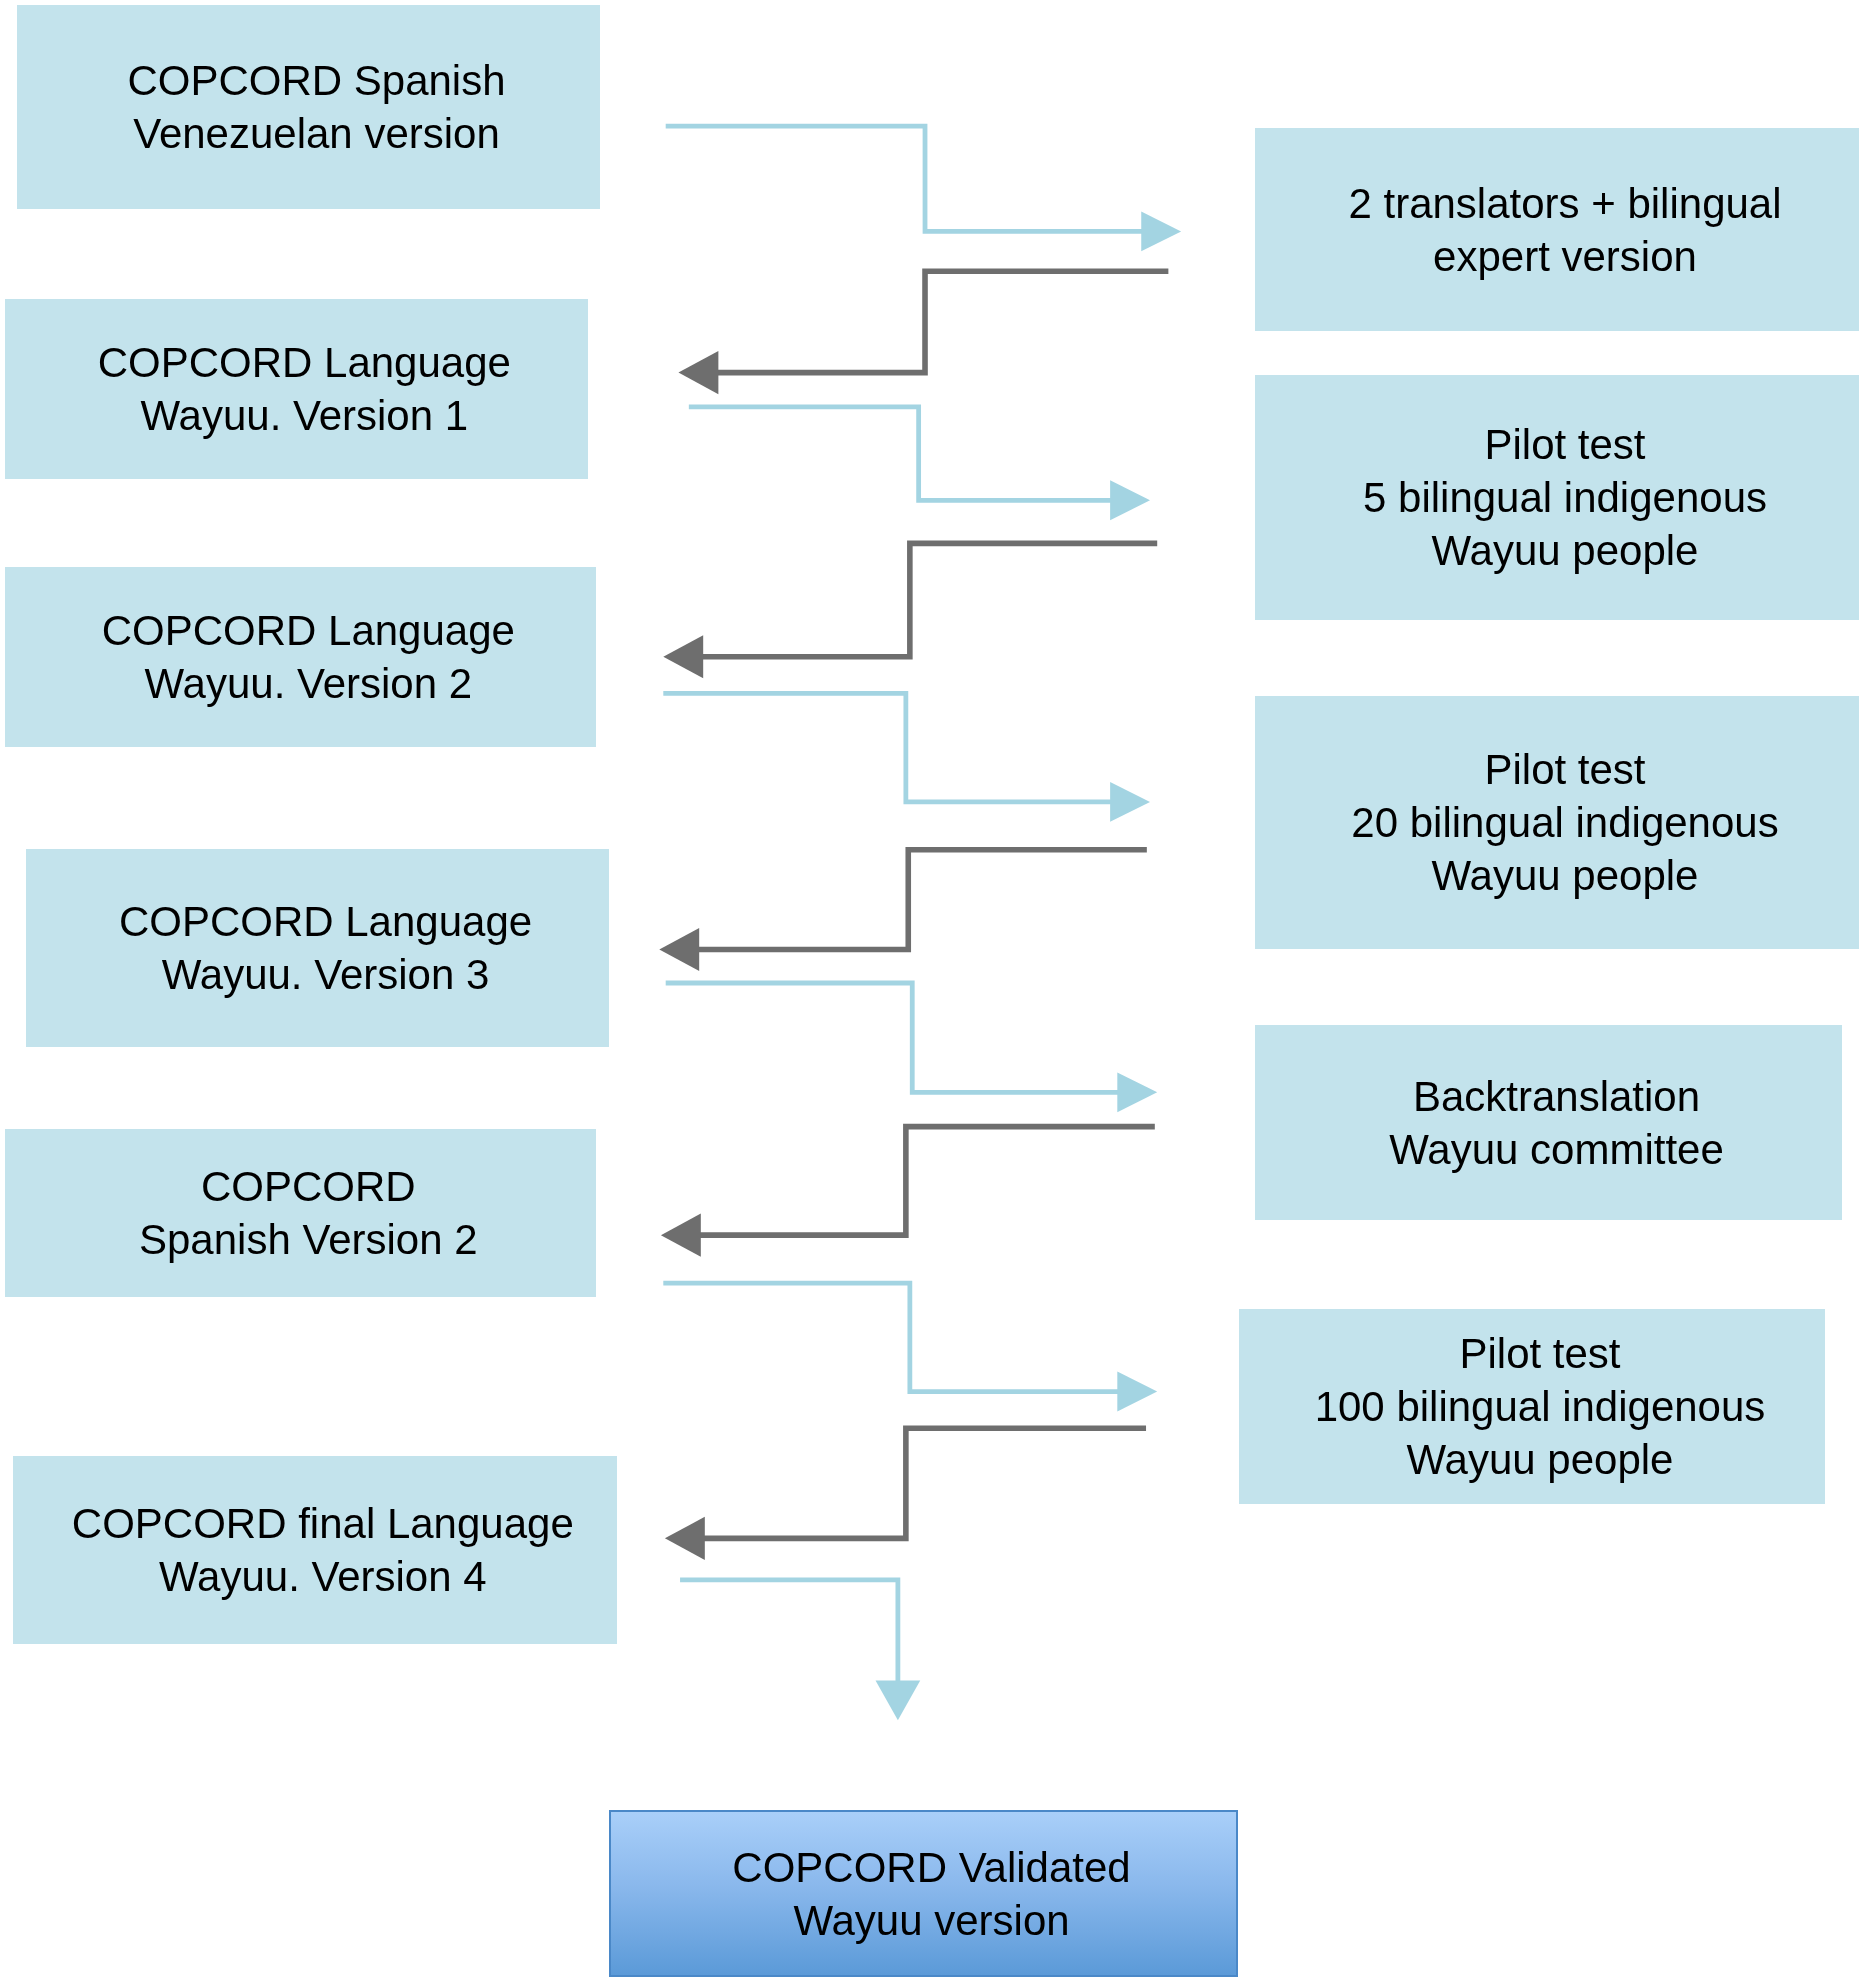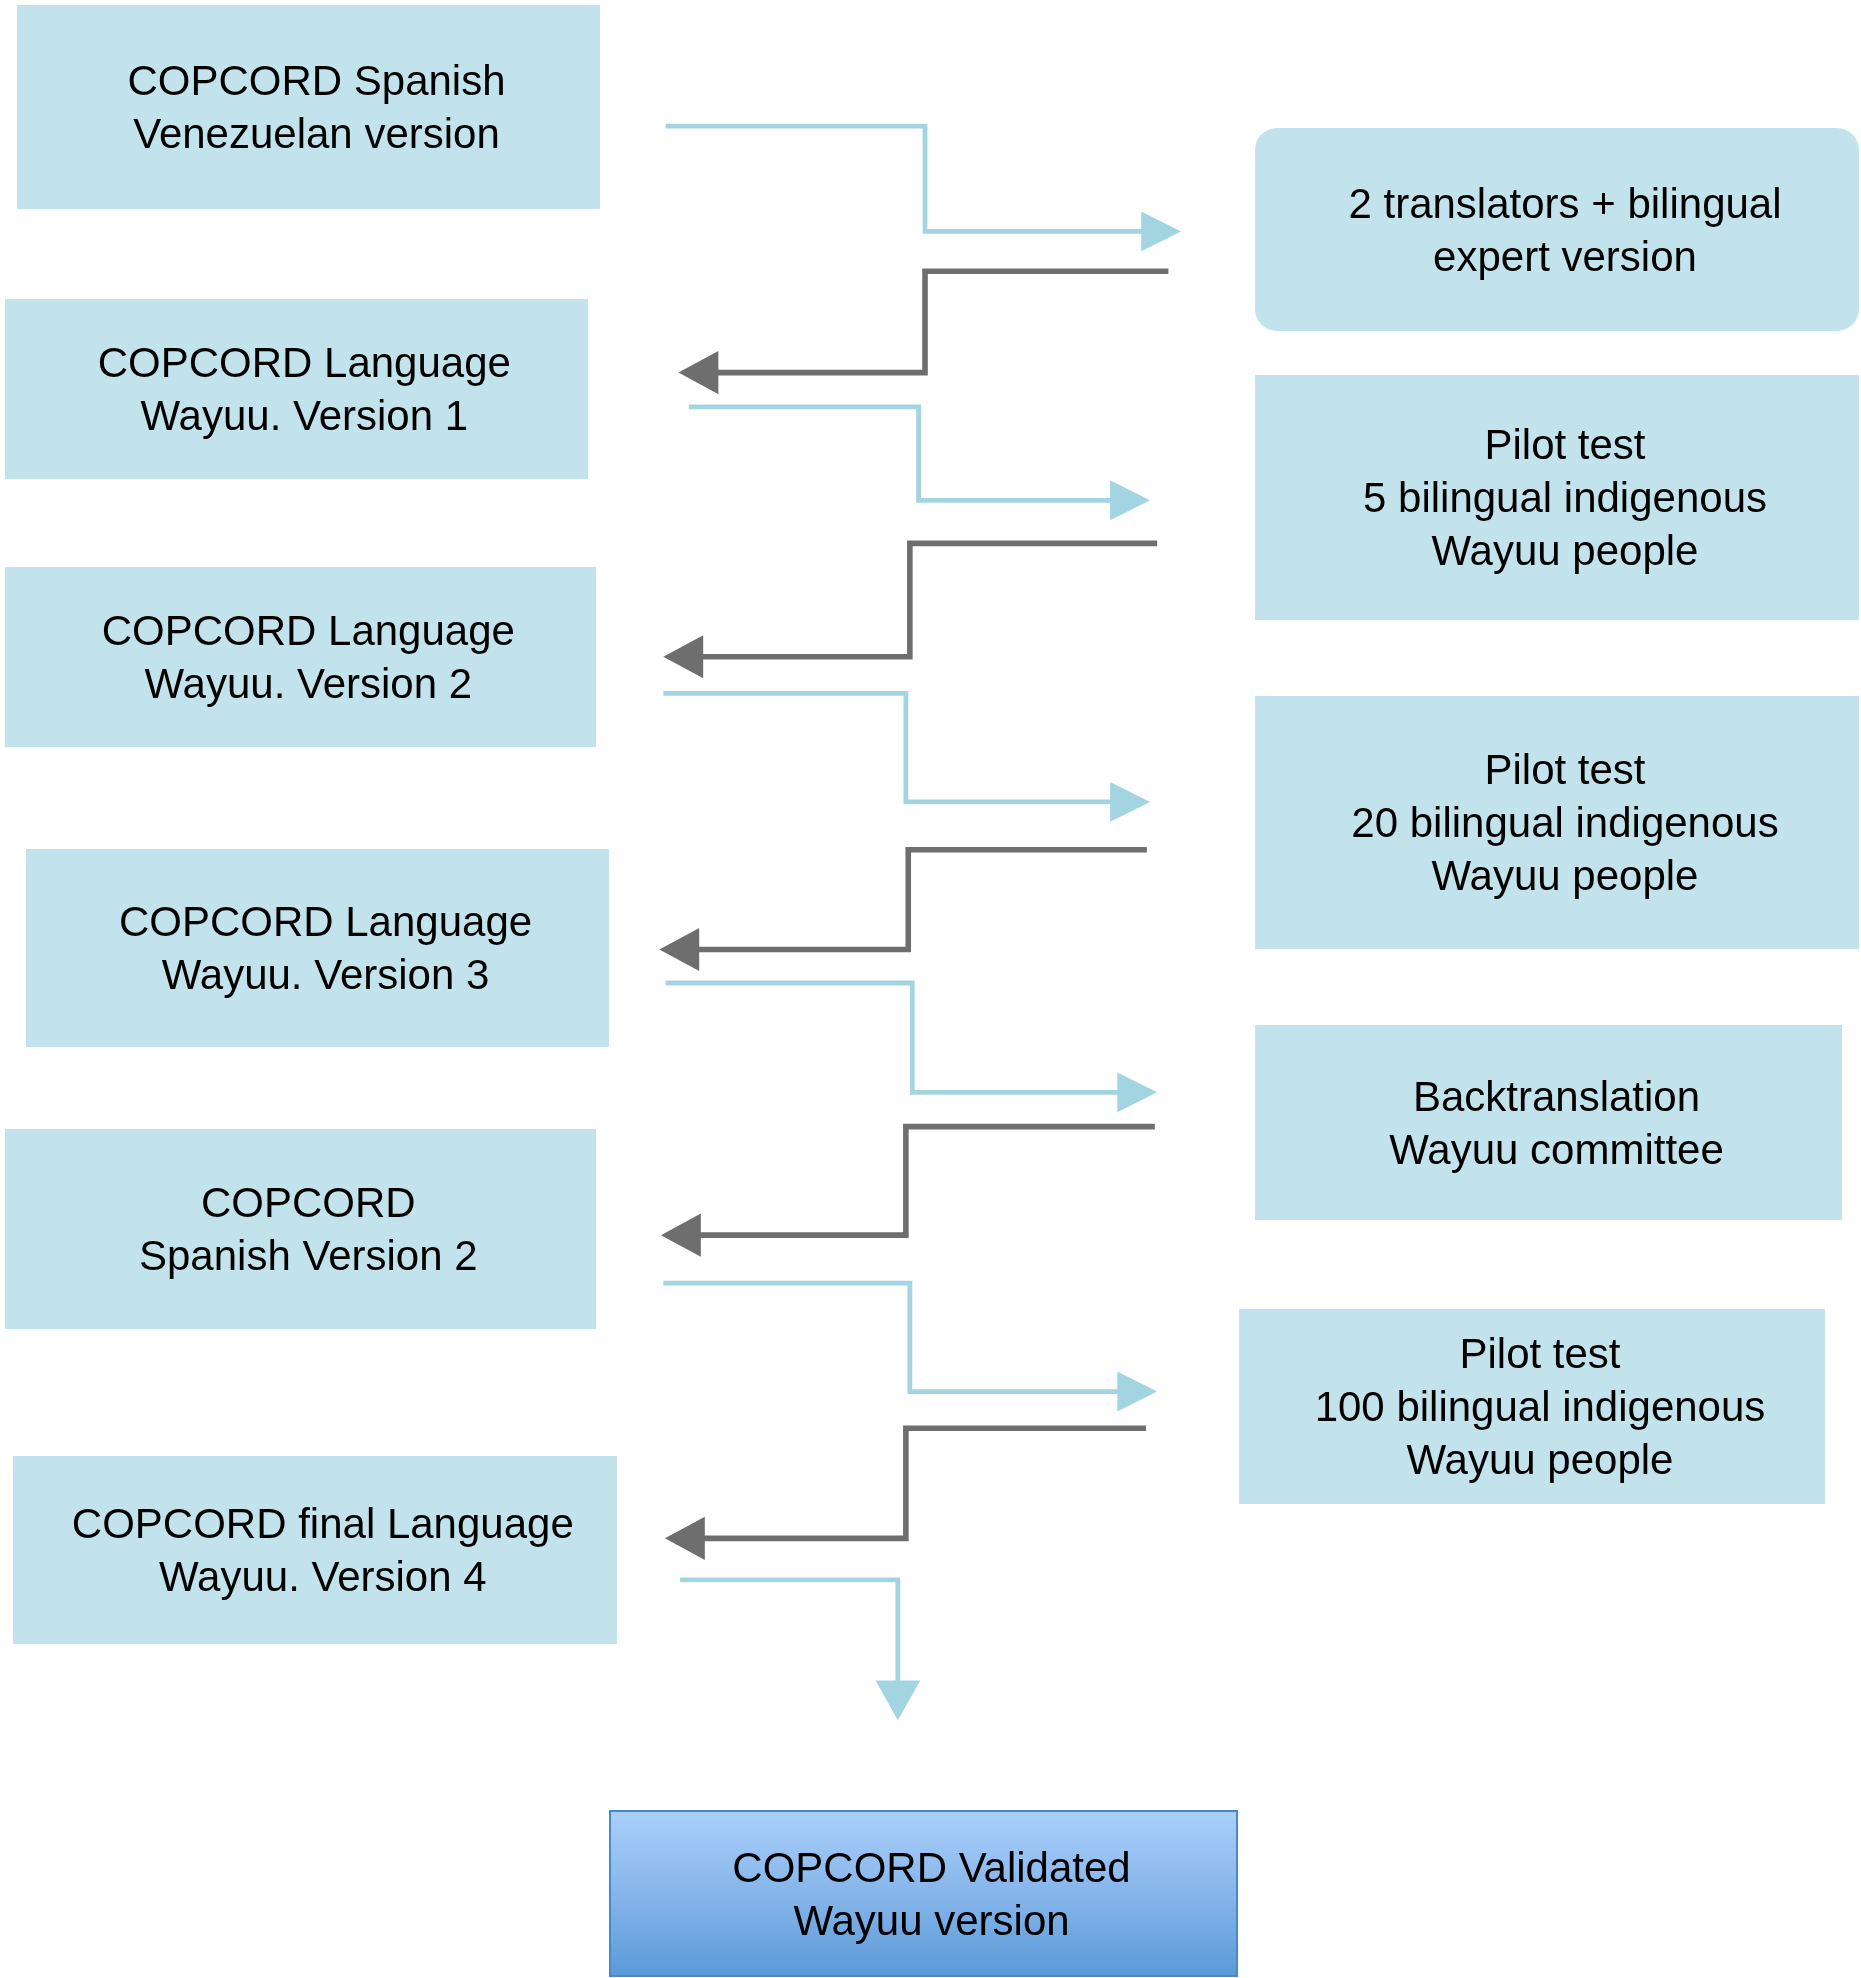--- a/index.html
+++ b/index.html
@@ -20,26 +20,26 @@
 <body>
 
 <div class="box" style="left:17px;top:4.8px;width:583px;height:204px;">COPCORD Spanish
 Venezuelan version</div>
 <div class="box" style="left:4.8px;top:299px;width:583px;height:180px;">COPCORD Language
 Wayuu. Version 1</div>
 <div class="box" style="left:4.8px;top:567px;width:591px;height:180px;">COPCORD Language
 Wayuu. Version 2</div>
 <div class="box" style="left:26px;top:849px;width:583px;height:198px;">COPCORD Language
 Wayuu. Version 3</div>
-<div class="box" style="left:4.8px;top:1129px;width:591px;height:200px;">COPCORD
+<div class="box" style="left:4.8px;top:1129px;width:591px;height:168px;">COPCORD
 Spanish Version 2</div>
 <div class="box" style="left:4.8px;top:1456px;width:604px;height:188px;margin-left:8px;">COPCORD final Language
 Wayuu. Version 4</div>
 
-<div class="box" style="left:1255px;top:128px;width:604px;height:203px;border-radius:22px;">2 translators + bilingual
+<div class="box" style="left:1255px;top:128px;width:604px;height:203px;">2 translators + bilingual
 expert version</div>
 <div class="box" style="left:1255px;top:375px;width:604px;height:245px;">Pilot test
 5 bilingual indigenous
 Wayuu people</div>
 <div class="box" style="left:1255px;top:696px;width:604px;height:253px;">Pilot test
 20 bilingual indigenous
 Wayuu people</div>
 <div class="box" style="left:1255px;top:1025px;width:587px;height:195px;">Backtranslation
 Wayuu committee</div>
 <div class="box" style="left:1239px;top:1309px;width:586px;height:195px;">Pilot test

